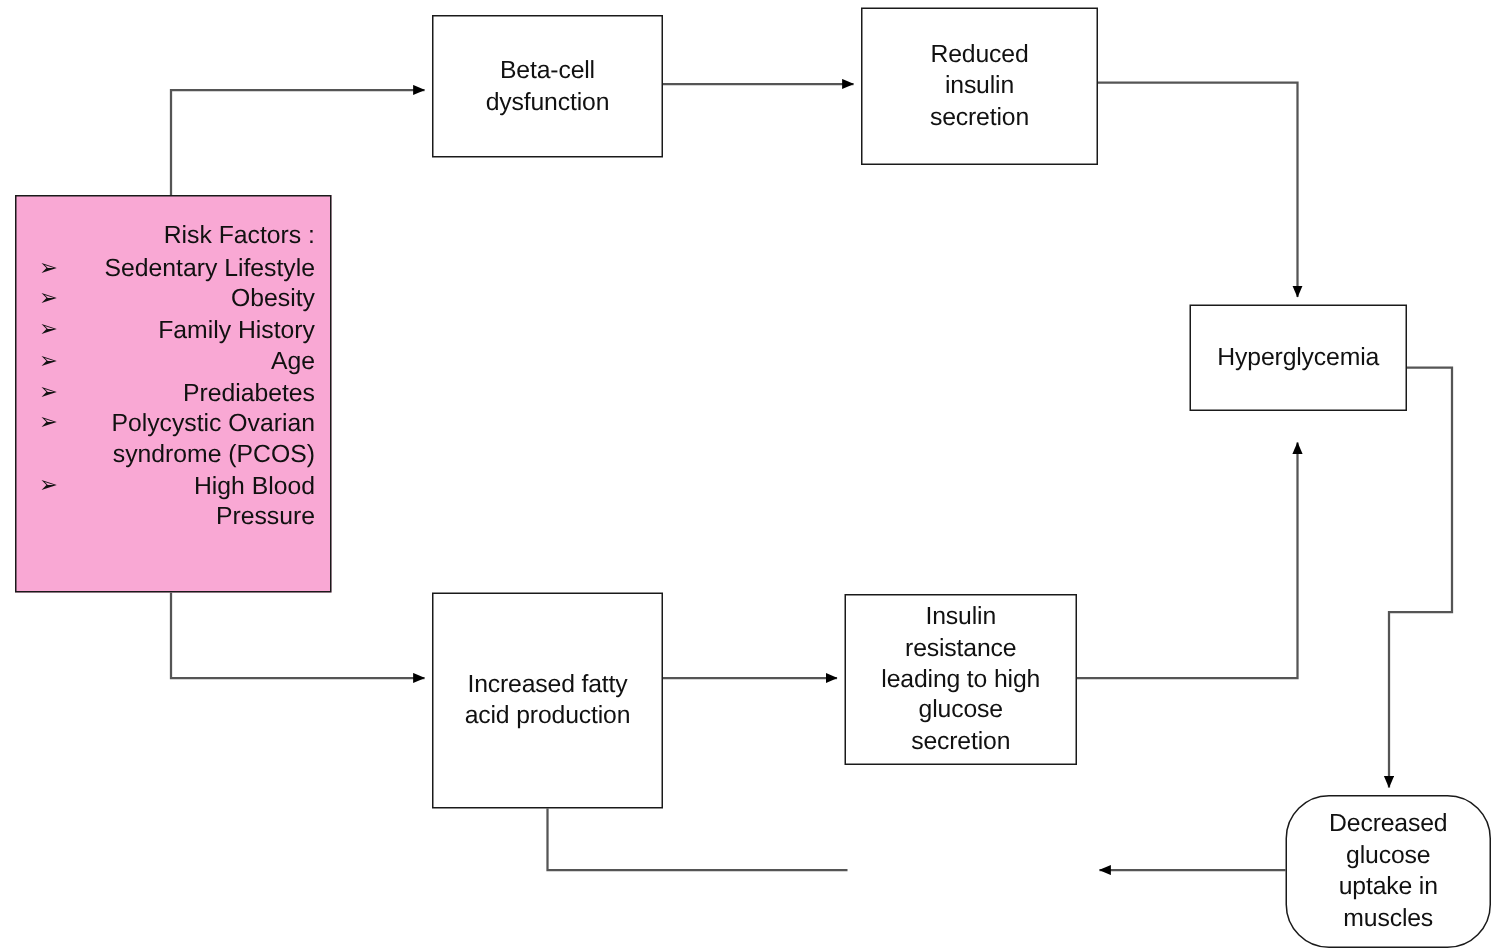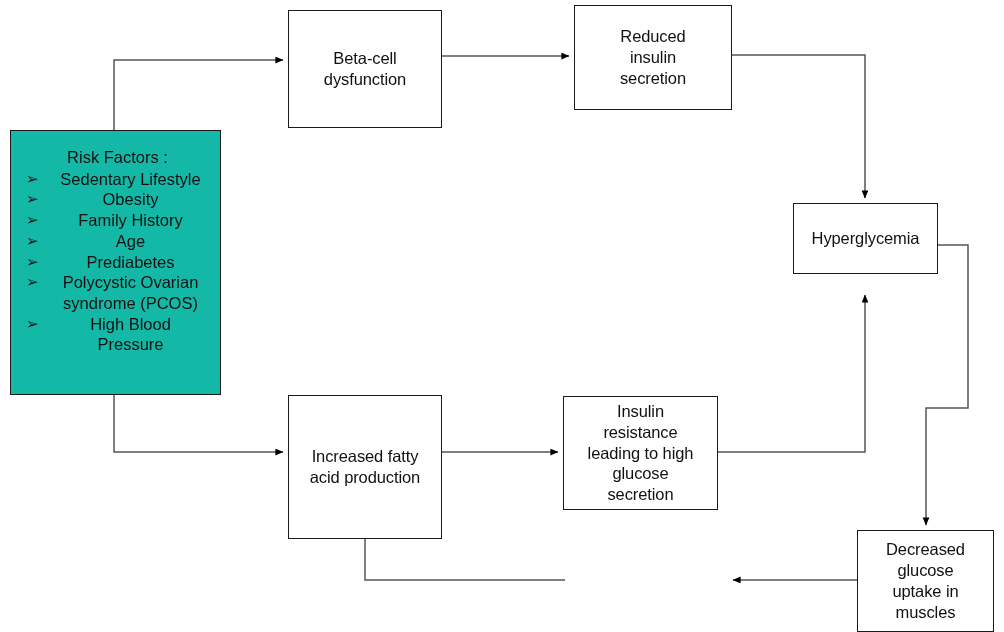--- a/index.html
+++ b/index.html
@@ -44,23 +44,23 @@
   .node-box .node-label {
     display: block;
     padding: 0 6px;
     white-space: pre-line;
   }
   
   #risk-factors-box {
     position: absolute;
     box-sizing: border-box;
     border: 1.6px solid #1a1a1a;
-    background: #14b8a6;
+    background: #f9a8d4;
     display: block;
-    text-align: center;
+    text-align: right;
     padding: 16px 10px 10px 14px;
     font-size: 16.5px;
     line-height: 1.255;
     color: #111111;
   }
   #risk-factors-box .rf-title {
     display: block;
     margin: 0 0 1px 0;
     white-space: pre;
   }
@@ -116,21 +116,21 @@
         <li><span class="rf-bullet">➢</span><span>Family History</span></li>
         <li><span class="rf-bullet">➢</span><span>Age</span></li>
         <li><span class="rf-bullet">➢</span><span>Prediabetes</span></li>
         <li><span class="rf-bullet">➢</span><span>Polycystic Ovarian
 syndrome (PCOS)</span></li>
         <li><span class="rf-bullet">➢</span><span>High Blood
 Pressure</span></li>
       </ul>
   </div>
 
-  <div class="node-box" id="node-beta-cell" style="left: 288px; top: 10px; width: 154px; height: 118px;">
+  <div class="node-box" id="node-beta-cell" style="left: 288px; top: 10px; width: 154px; height: 95px;">
     <span class="node-label">Beta-cell
 dysfunction</span>
   </div>
 
   <div class="node-box" id="node-reduced-insulin" style="left: 574px; top: 5px; width: 158px; height: 105px;">
     <span class="node-label">Reduced
 insulin
 secretion</span>
   </div>
 
@@ -145,20 +145,20 @@
 
   <div class="node-box" id="node-insulin-resistance" style="left: 563px; top: 396px; width: 155px; height: 114px;">
     <span class="node-label">Insulin
 resistance
 leading to high
 glucose
 secretion</span>
   </div>
 
 
-  <div class="node-box" id="node-decreased-uptake" style="left: 857px; top: 530px; width: 137px; height: 102px;">
+  <div class="node-box" id="node-decreased-uptake" style="left: 857px; top: 530px; width: 137px; height: 102px; border-radius: 29px;">
     <span class="node-label">Decreased
 glucose
 uptake in
 muscles</span>
   </div>
 
 </div>
 
 </body></html>

